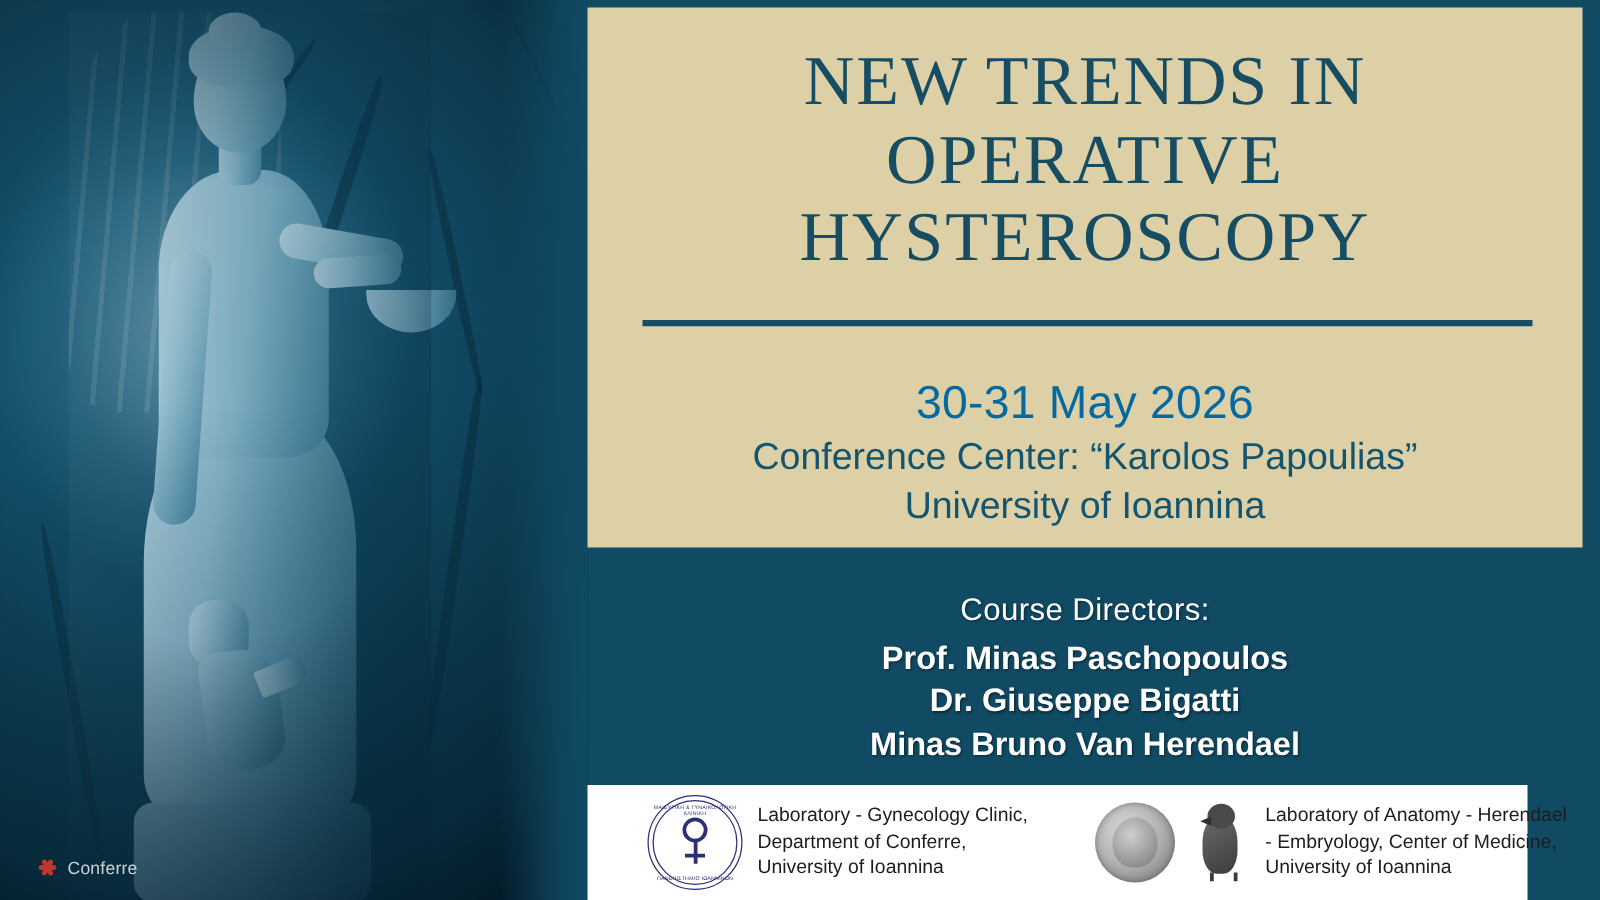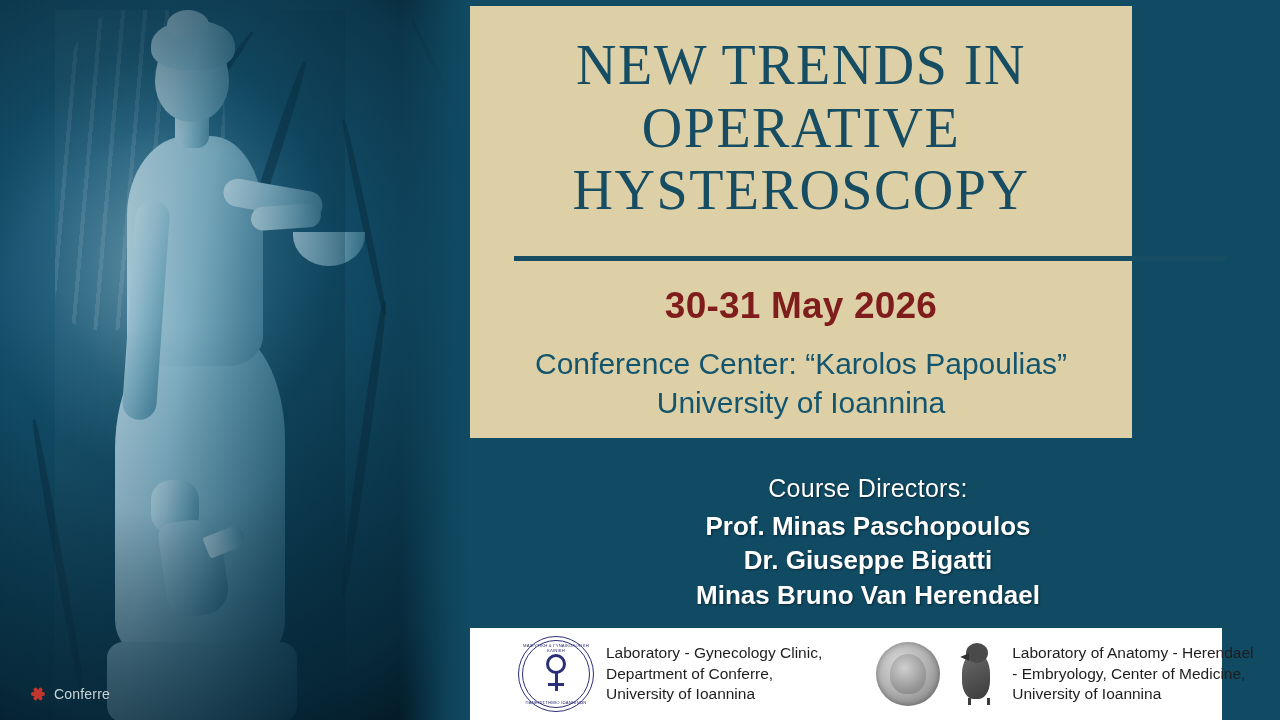--- a/index.html
+++ b/index.html
@@ -186,21 +186,21 @@
     color: #e8eef1;
     font-size: 14px;
     letter-spacing: 0.2px;
   }
 
   
   .title-card {
     position: absolute;
     left: 470px;
     top: 6px;
-    width: 662px;
+    width: 796px;
     height: 432px;
     background: #ded0a6;
     box-sizing: border-box;
     padding: 22px 44px 0 44px;
     text-align: center;
   }
   .main-title {
     font-family: "Liberation Serif", serif;
     color: #174d63;
     font-size: 56px;
@@ -213,28 +213,28 @@
   .title-line {
     display: block;
   }
   .rule {
     width: 712px;
     height: 5px;
     background: #174d63;
     margin: 34px auto 0 auto;
   }
   .date {
-    margin-top: 24px;
-    color: #7f1d1d;
+    margin-top: 40px;
+    color: #0369a1;
     font-size: 37px;
-    font-weight: bold;
+    font-weight: normal;
     letter-spacing: 0.2px;
   }
   .venue {
-    margin-top: 18px;
+    margin-top: 4px;
     color: #13556e;
     font-size: 30px;
     line-height: 1.28;
   }
   .venue div { white-space: nowrap; }
 
   
   .directors {
     position: absolute;
     left: 470px;

